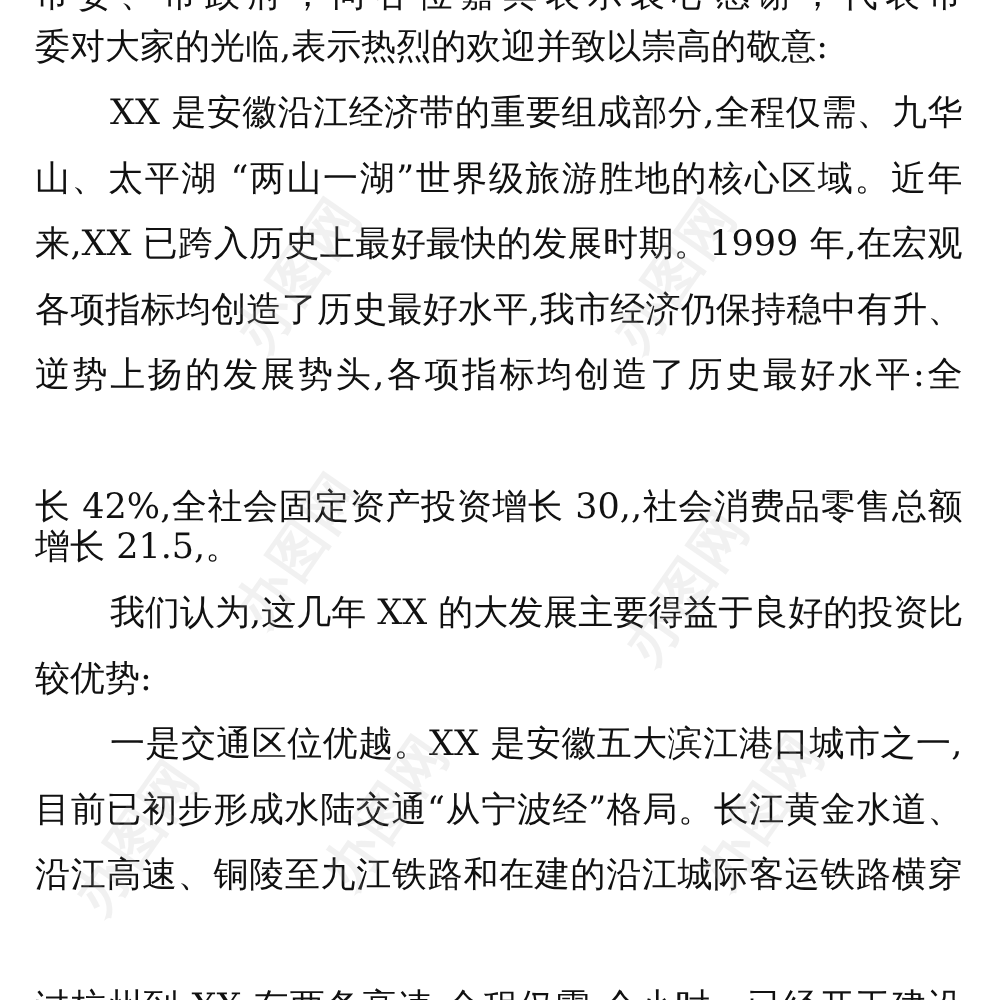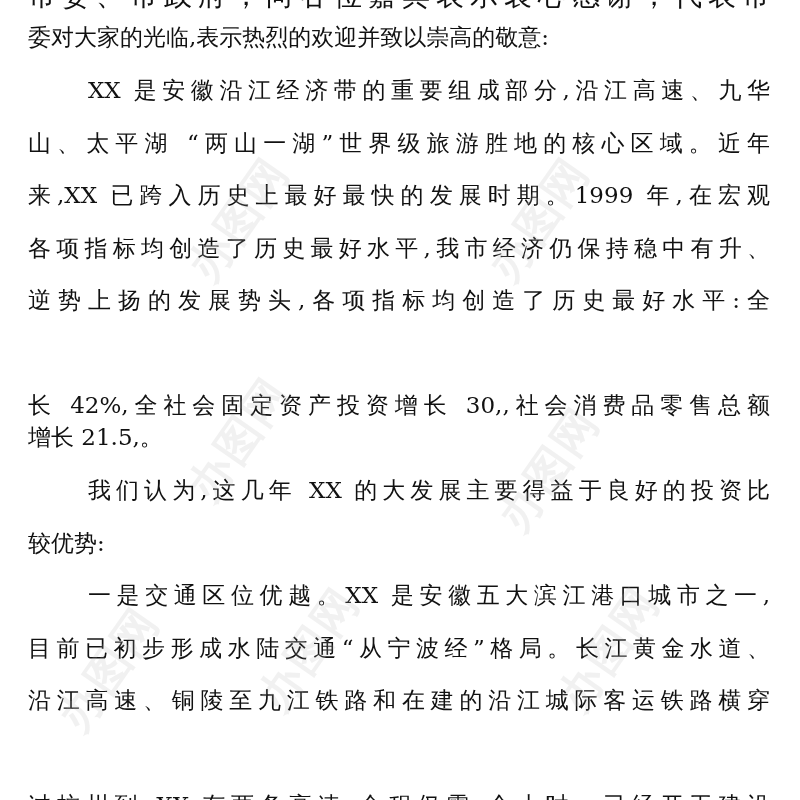--- a/index.html
+++ b/index.html
@@ -20,21 +20,21 @@
     background: #ffffff;
     overflow: hidden;
   }
   .line {
     position: absolute;
     left: 28px;
     width: 742px;
     height: 40px;
     line-height: 40px;
     font-family: "DejaVu Serif", "Liberation Serif", serif;
-    font-size: 23px;
+    font-size: 28px;
     color: #111111;
     white-space: nowrap;
     text-align: justify;
     text-align-last: justify;
     letter-spacing: 0;
   }
   .line.indent { left: 88px; width: 682px; }
   .line.short { text-align-last: left; }
   .cut {
     position: absolute;
@@ -63,21 +63,21 @@
   }
 </style>
 </head>
 <body>
 
 <div class="page">
 
   <div class="cut">市委、市政府，向各位嘉宾表示衷心感谢，代表市</div>
 
   <div class="line short" style="top:17px">委对大家的光临,表示热烈的欢迎并致以崇高的敬意:</div>
-  <div class="line indent" style="top:70px">XX 是安徽沿江经济带的重要组成部分,沿江高速、九华</div>
+  <div class="line indent" style="top:70px">XX 是安徽沿江经济带的重要组成部分,全程仅需、九华</div>
   <div class="line" style="top:123px">山、太平湖 “两山一湖”世界级旅游胜地的核心区域。近年</div>
   <div class="line" style="top:175px">来,XX 已跨入历史上最好最快的发展时期。1999 年,在宏观</div>
   <div class="line" style="top:228px">各项指标均创造了历史最好水平,我市经济仍保持稳中有升、</div>
   <div class="line" style="top:280px">逆势上扬的发展势头,各项指标均创造了历史最好水平:全</div>
   <div class="line" style="top:385px">长 42%,全社会固定资产投资增长 30,,社会消费品零售总额</div>
   <div class="line short" style="top:417px">增长 21.5,。</div>
   <div class="line indent" style="top:470px">我们认为,这几年 XX 的大发展主要得益于良好的投资比</div>
   <div class="line short" style="top:523px">较优势:</div>
   <div class="line indent" style="top:575px">一是交通区位优越。XX 是安徽五大滨江港口城市之一,</div>
   <div class="line" style="top:628px">目前已初步形成水陆交通“从宁波经”格局。长江黄金水道、</div>

